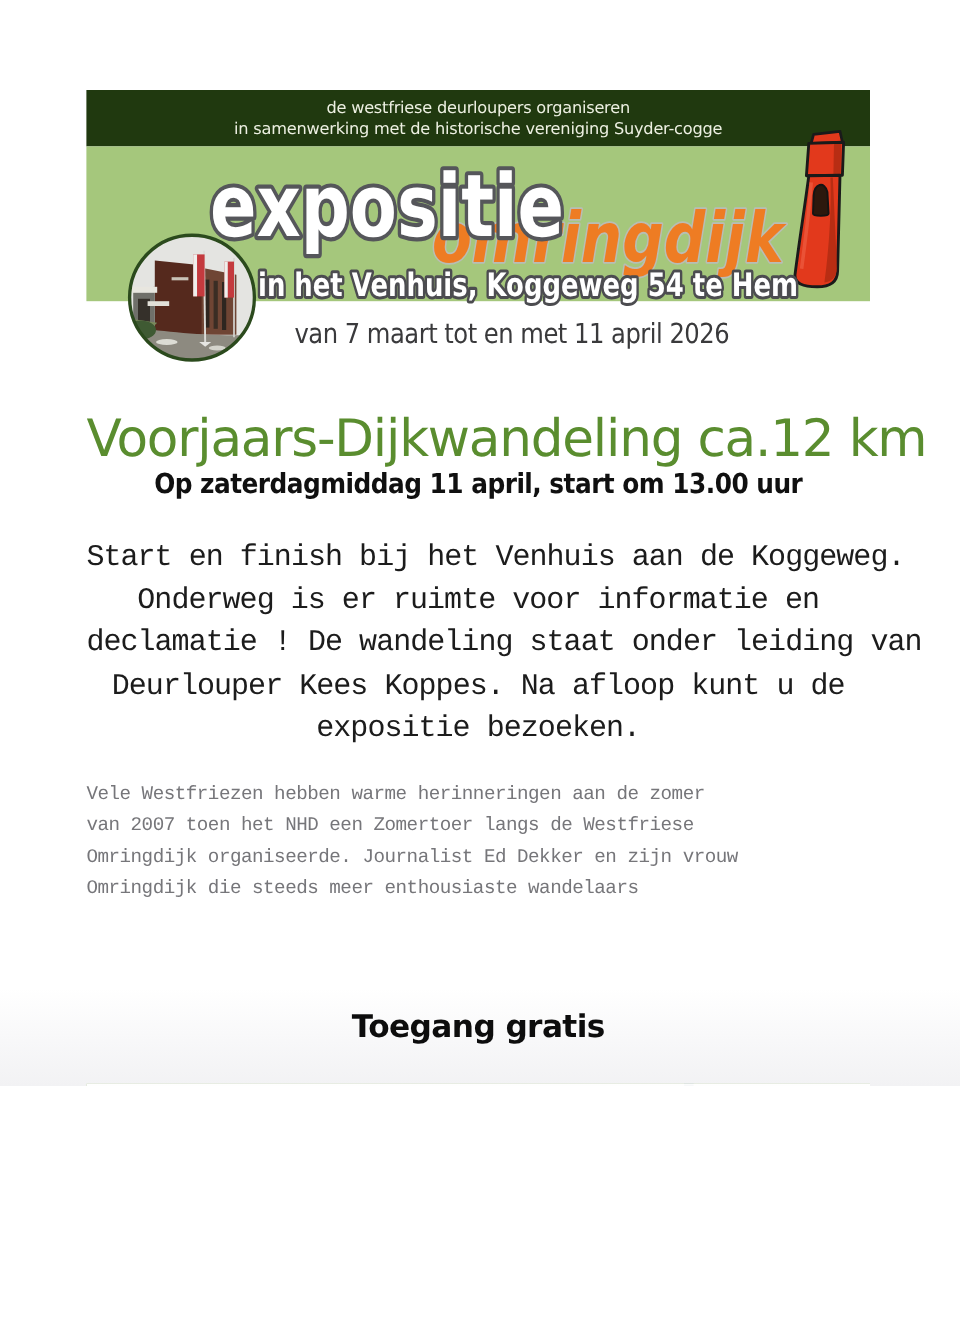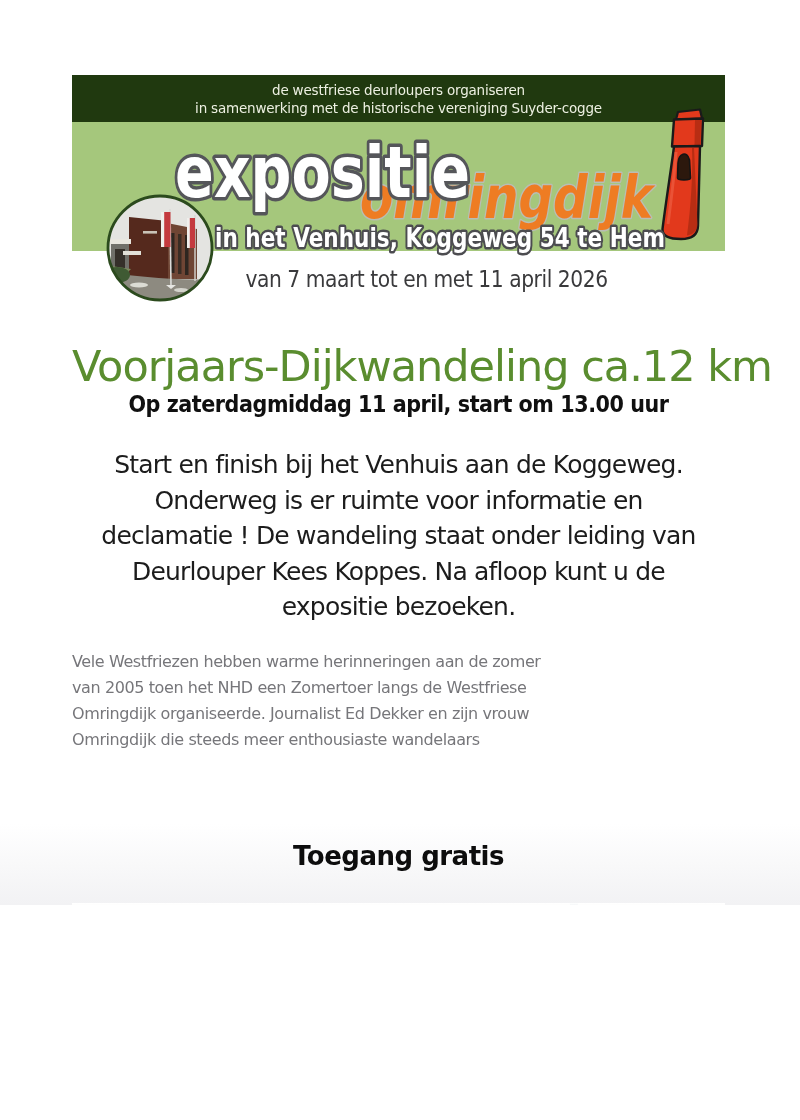--- a/index.html
+++ b/index.html
@@ -63,21 +63,21 @@
   .para1{
     position:absolute;left:0;top:372px;width:100%;
     text-align:center;
     font-size:25px;line-height:35.5px;color:#1c1c1c;letter-spacing:-0.8px;
   }
   .para2{
     position:absolute;left:0;top:574px;width:100%;
     text-align:left;
     font-size:16px;line-height:26px;color:#76767a;letter-spacing:-0.4px;
   }
-  .para1 .line,.para2 .line{white-space:nowrap;}
+  .para1 .line,.para2 .line{white-space:nowrap;font-family:Liberation Mono, monospace;}
   .admission{
     position:absolute;left:0;top:766px;width:100%;
     text-align:center;
     font-size:26px;font-weight:bold;color:#0d0d0d;letter-spacing:-0.5px;
   }
   .dike-photo{
     position:absolute;left:0;top:828px;width:653px;height:110px;
   }
   .footer-bar{
     position:absolute;left:0;top:938px;width:100%;height:22px;
@@ -168,21 +168,21 @@
     <div class="para1">
       <div class="line">Start en finish bij het Venhuis aan de Koggeweg.</div>
       <div class="line">Onderweg is er ruimte voor informatie en</div>
       <div class="line">declamatie ! De wandeling staat onder leiding van</div>
       <div class="line">Deurlouper Kees Koppes. Na afloop kunt u de</div>
       <div class="line">expositie bezoeken.</div>
     </div>
 
     <div class="para2">
       <div class="line">Vele Westfriezen hebben warme herinneringen aan de zomer</div>
-      <div class="line">van 2005 toen het NHD een Zomertoer langs de Westfriese</div>
+      <div class="line">van 2007 toen het NHD een Zomertoer langs de Westfriese</div>
       <div class="line">Omringdijk organiseerde. Journalist Ed Dekker en zijn vrouw</div>
       <div class="line">Omringdijk die steeds meer enthousiaste wandelaars</div>
     </div>
 
     <div class="admission">Toegang gratis</div>
 
     <svg class="dike-photo" viewBox="0 0 653 110" preserveAspectRatio="none">
       <defs>
         <linearGradient id="grassGrad" x1="0" y1="0" x2="0" y2="1">
           <stop offset="0" stop-color="#79a354"></stop>

